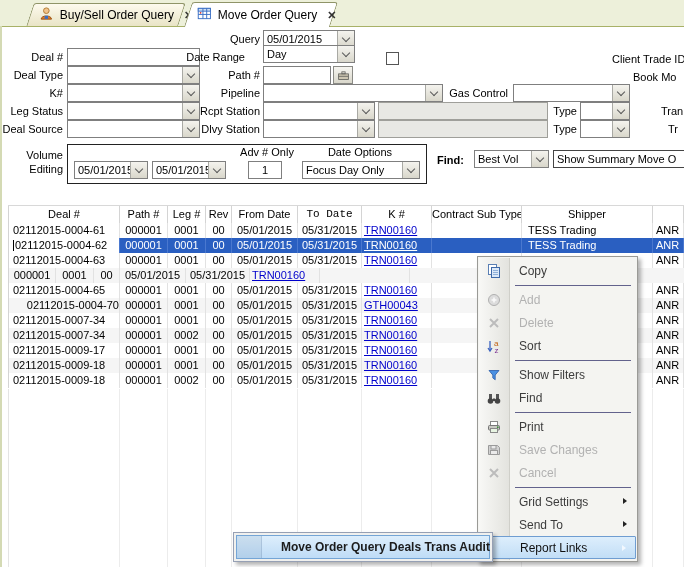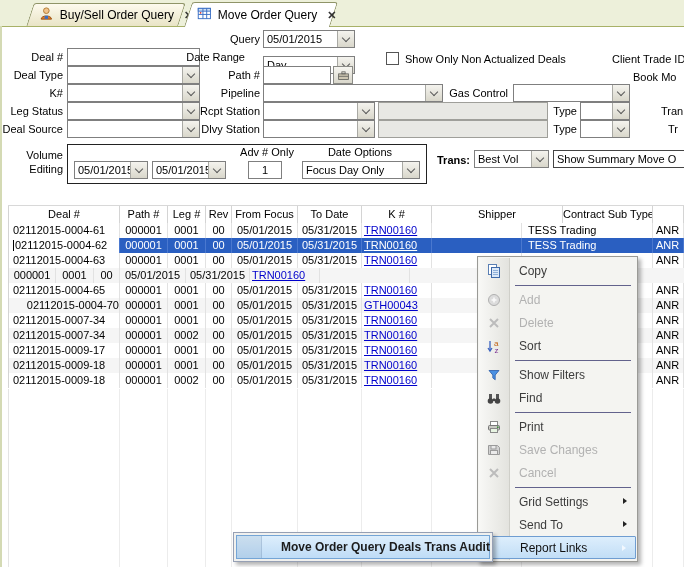--- a/index.html
+++ b/index.html
@@ -129,28 +129,27 @@
   <div class="combo" style="left:263px;top:30px;width:92px;">
     <span class="val">05/01/2015</span>
     <span class="btn">
         <span class="chev"></span>
       </span>
   </div>
 
   <span class="lbl r" style="left:0;top:51px;width:63px;">Deal #</span>
   <div class="input" style="left:67px;top:48px;width:133px;"></div>
   <span class="lbl r" style="left:170px;top:51px;width:75px;">Date Range</span>
-  <div class="combo" style="left:263px;top:56px;width:92px;">
+  <div class="combo" style="left:263px;top:45px;width:92px;">
     <span class="val">Day</span>
     <span class="btn">
         <span class="chev"></span>
       </span>
   </div>
   <span class="checkbox" style="left:386px;top:52px;"></span>
-  <span class="lbl" style="left:405px;top:53px;">Show Only Non Actualized Deals</span>
   <span class="lbl" style="left:612px;top:53px;">Client Trade ID</span>
 
   <span class="lbl r" style="left:0;top:69px;width:63px;">Deal Type</span>
   <div class="combo" style="left:67px;top:66px;width:133px;">
     <span class="val"></span>
     <span class="btn">
         <span class="chev"></span>
       </span>
   </div>
   <span class="lbl r" style="left:185px;top:69px;width:75px;">Path #</span>
@@ -251,39 +250,39 @@
         <span class="chev"></span>
       </span>
   </div>
   <div class="input" style="left:248px;top:161px;width:34px;text-align:center;">1</div>
   <div class="combo" style="left:302px;top:161px;width:118px;">
     <span class="val">Focus Day Only</span>
     <span class="btn">
         <span class="chev"></span>
       </span>
   </div>
-  <span class="lbl bold" style="left:437px;top:154px;">Trans:</span>
+  <span class="lbl bold" style="left:437px;top:154px;">Find:</span>
   <div class="combo" style="left:474px;top:150px;width:75px;">
     <span class="val">Best Vol</span>
     <span class="btn">
         <span class="chev"></span>
       </span>
   </div>
   <div class="input" style="left:553px;top:150px;width:145px;border-color:#444;">Show Summary Move O</div>
 
   <div class="grid-header" id="grid-header">
       <div class="gh-cell" style="width: 112px;">Deal #</div>
       <div class="gh-cell" style="width: 48px;">Path #</div>
       <div class="gh-cell" style="width: 38px;">Leg #</div>
       <div class="gh-cell" style="width: 26px;">Rev</div>
-      <div class="gh-cell" style="width: 66px;">From Focus</div>
-      <div class="gh-cell" style="width: 64px;">To Date</div>
+      <div class="gh-cell" style="width: 66px;">From Date</div>
+      <div class="gh-cell" style="width: 64px; font-family: Liberation Mono, monospace;">To Date</div>
       <div class="gh-cell" style="width: 70px;">K #</div>
+      <div class="gh-cell" style="width: 90px;">Contract Sub Type</div>
       <div class="gh-cell" style="width: 131px;">Shipper</div>
-      <div class="gh-cell" style="width: 90px;">Contract Sub Type</div>
       <div class="gh-cell" style="width: 31px;"></div>
     </div>
   <div class="grid-body" id="grid-body">
       <div class="g-row even">
         <div class="g-cell" style="width: 112px; text-align: left; padding-left: 4px;">02112015-0004-61</div>
         <div class="g-cell" style="width: 48px; text-align: center;">000001</div>
         <div class="g-cell" style="width: 38px; text-align: center;">0001</div>
         <div class="g-cell" style="width: 26px; text-align: center;">00</div>
         <div class="g-cell" style="width: 66px; text-align: center;">05/01/2015</div>
         <div class="g-cell" style="width: 64px; text-align: center;">05/31/2015</div>

